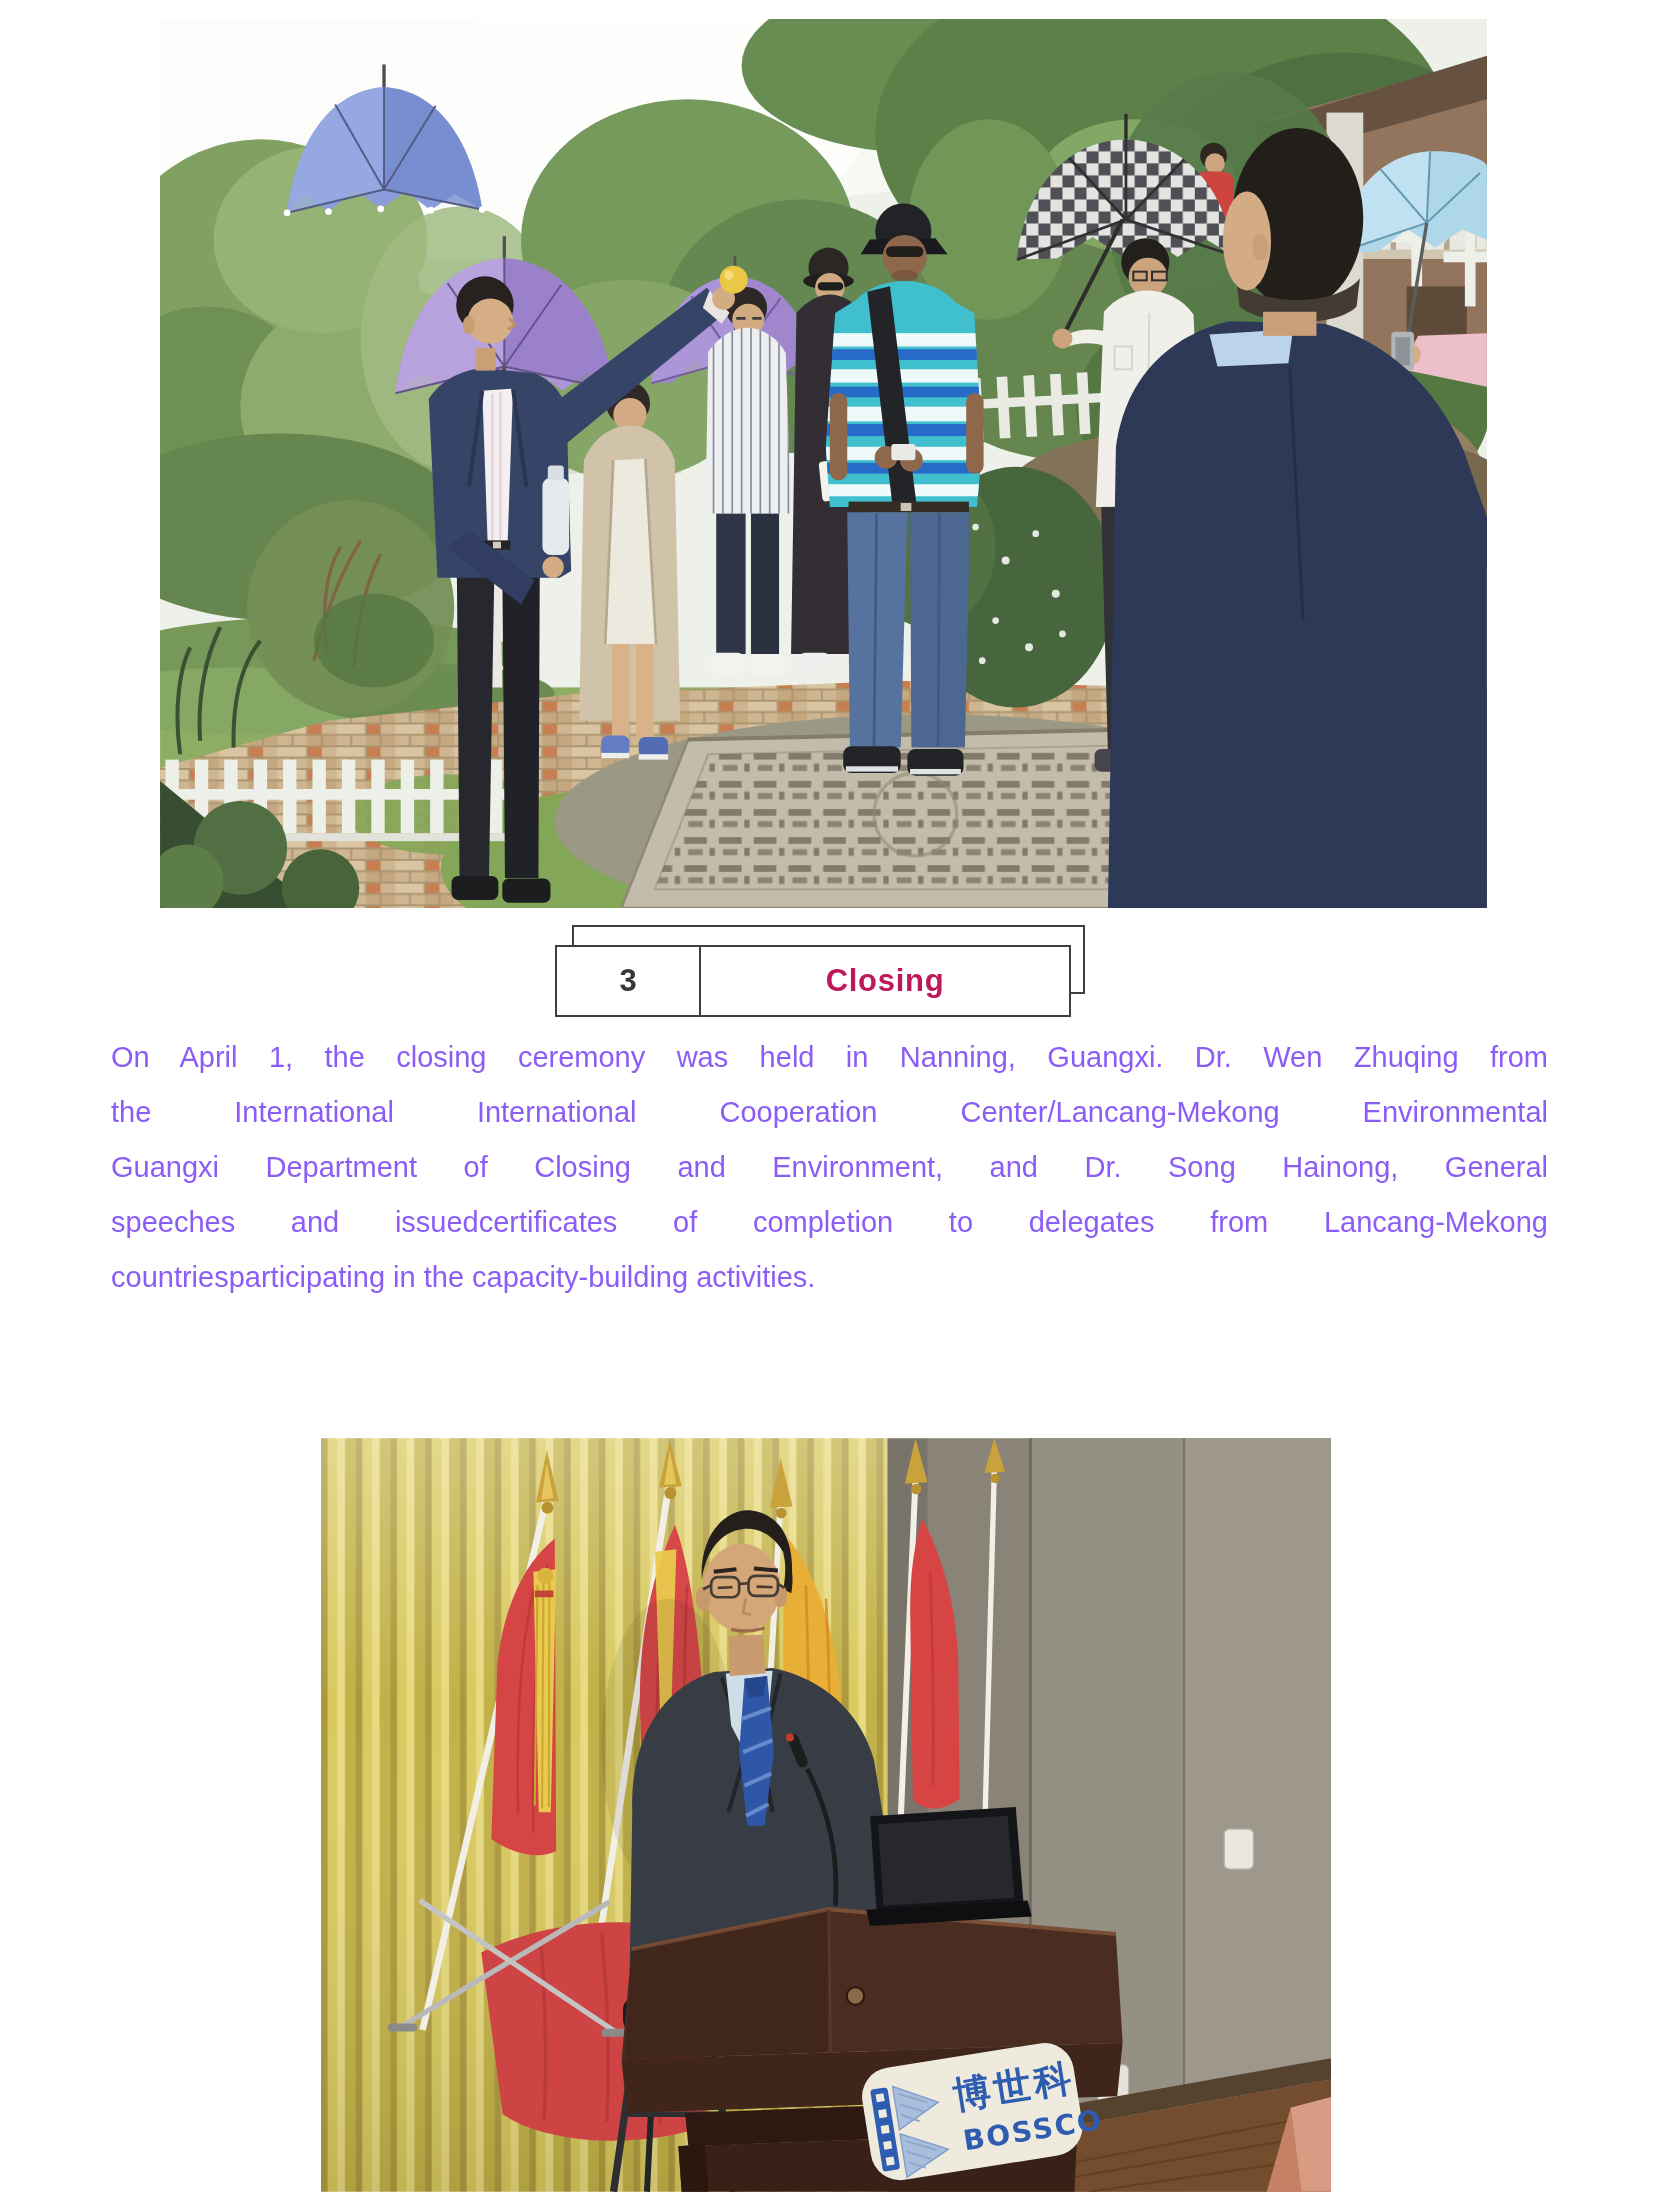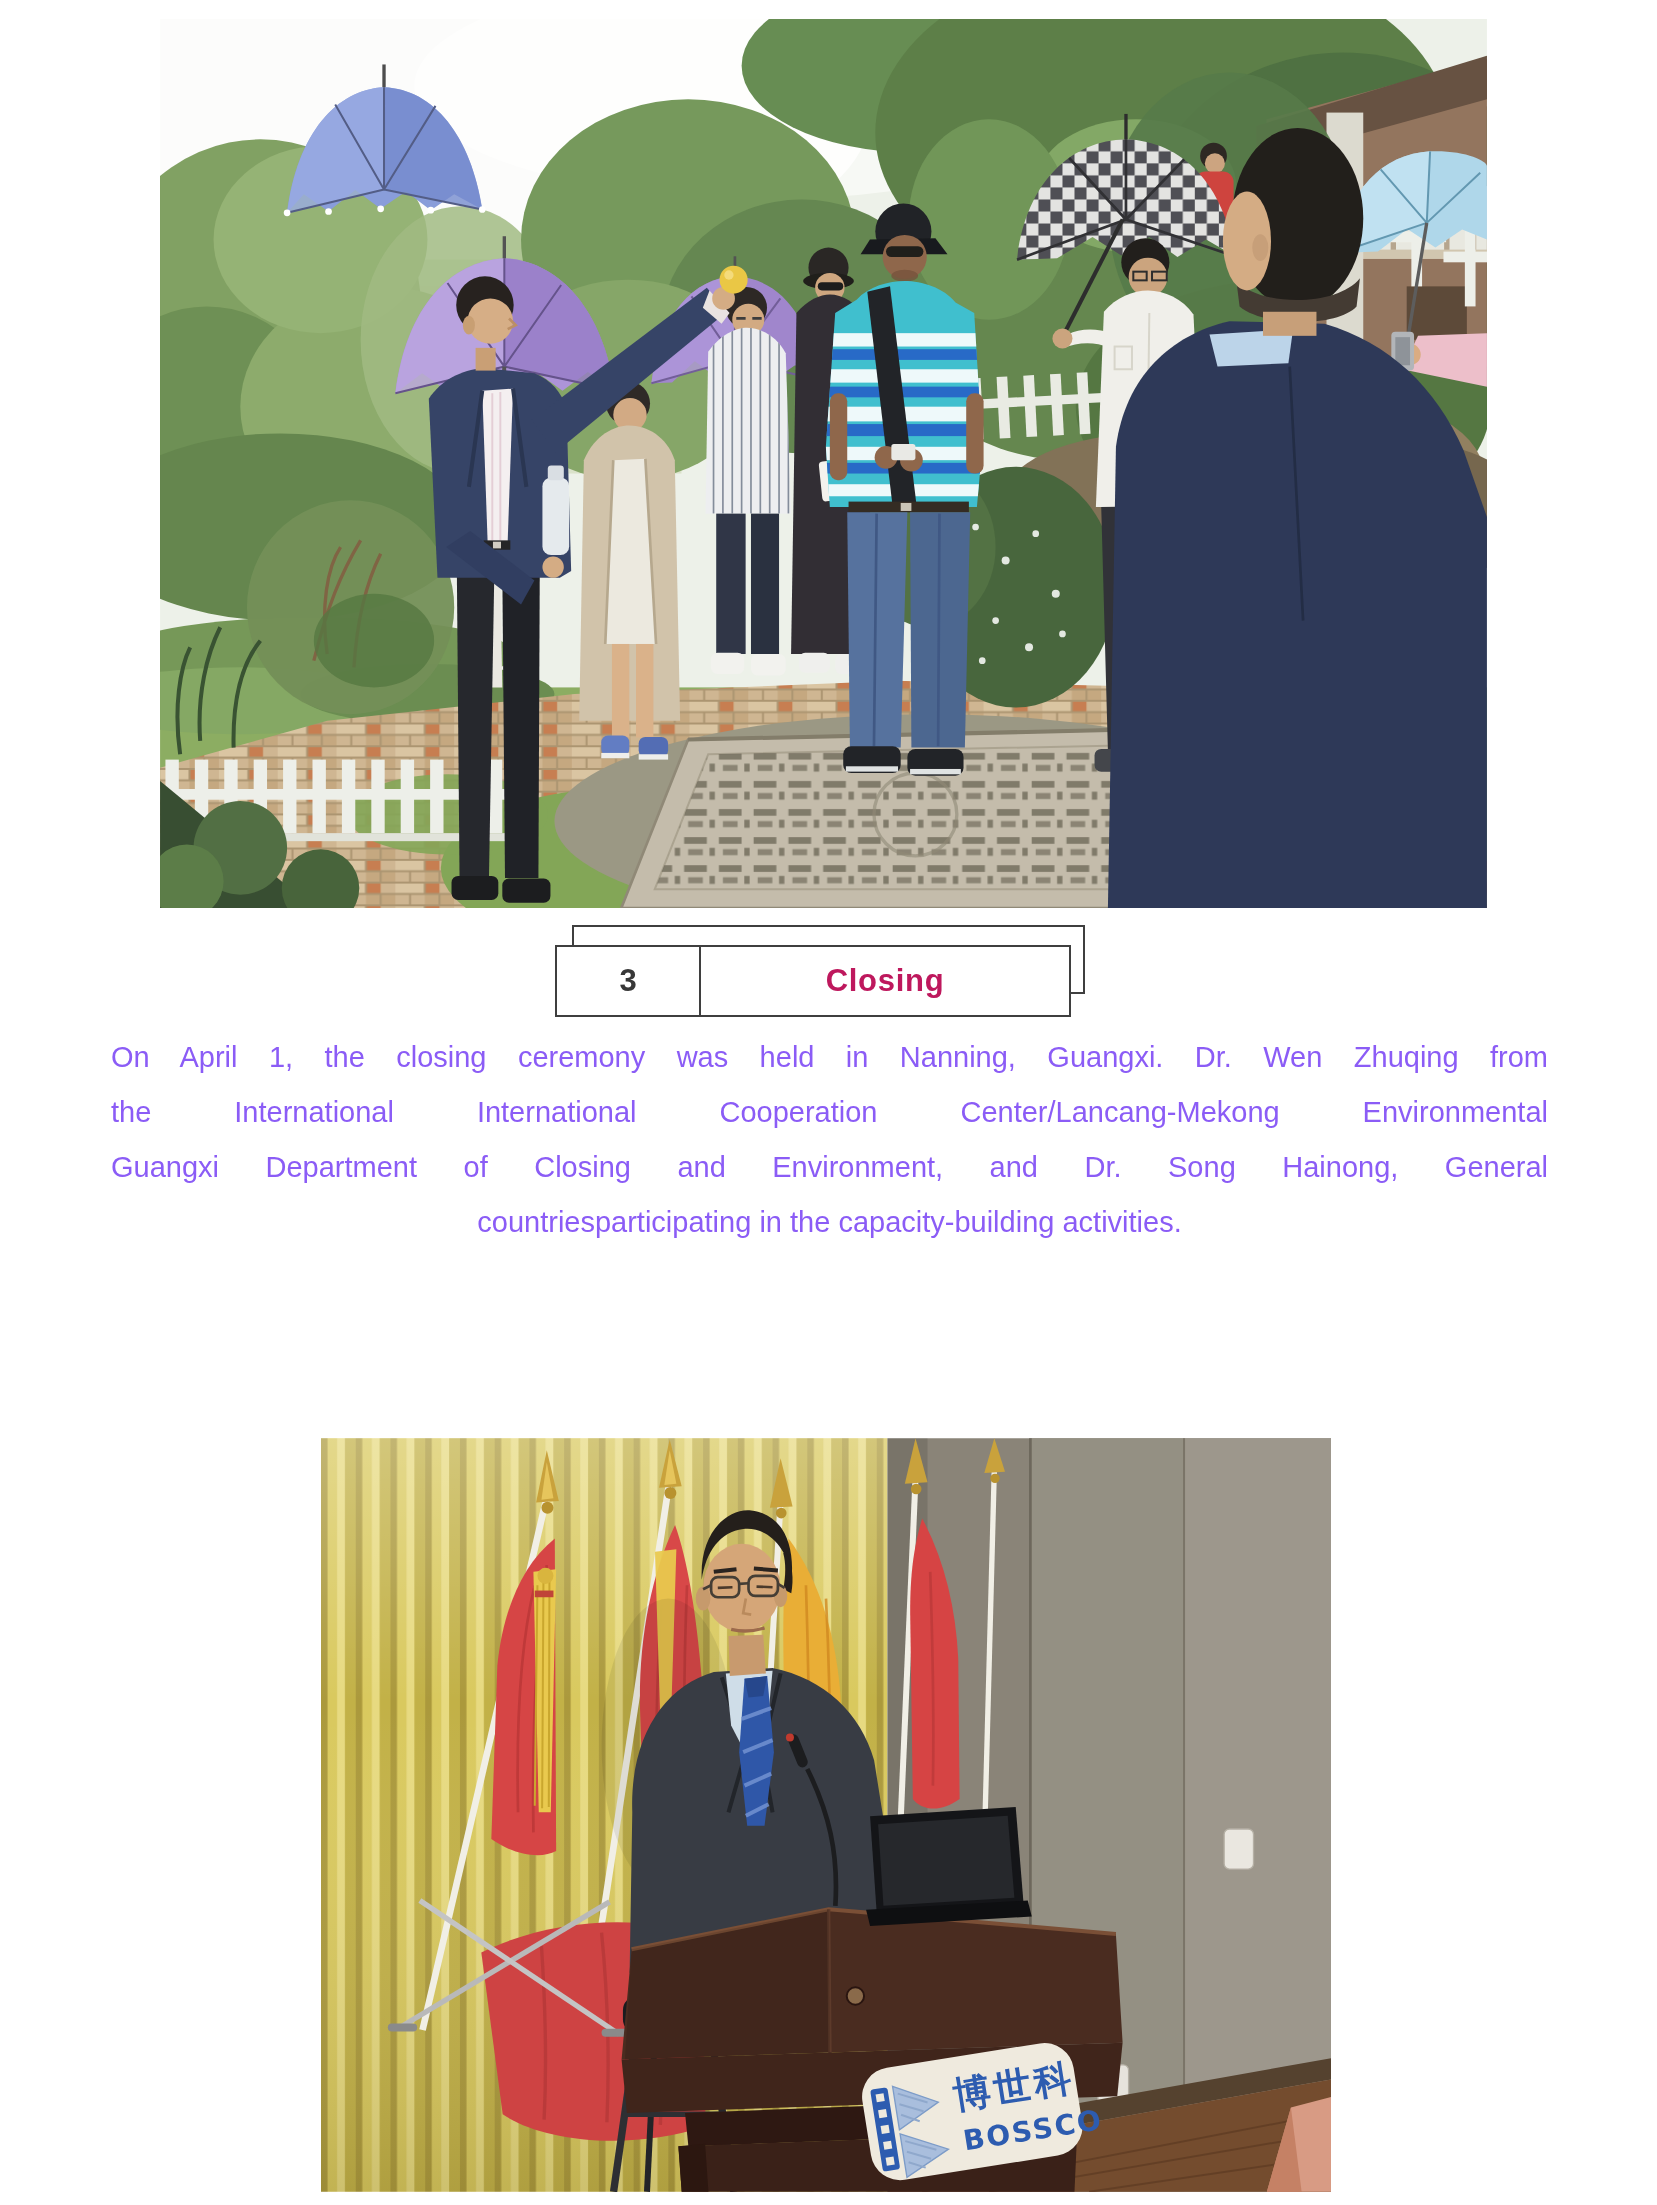--- a/index.html
+++ b/index.html
@@ -13,21 +13,21 @@
             background:#fff;border:2.7px solid #3f3f3f;box-sizing:border-box;}
   .box-front{position:absolute;left:555px;top:945px;width:516px;height:72px;
              background:#fff;border:2.7px solid #3f3f3f;box-sizing:border-box;display:flex;z-index:2;}
   .cell-num{width:142px;border-right:2.7px solid #3f3f3f;display:flex;align-items:center;
             justify-content:center;font-weight:bold;font-size:31px;color:#383838;}
   .cell-title{flex:1;display:flex;align-items:center;justify-content:center;
               font-weight:bold;font-size:31px;color:#be185d;letter-spacing:0.7px;}
   .paragraph{position:absolute;left:111px;top:1030px;width:1437px;color:#8b5cf6;font-size:29px;}
   .jline{height:55px;line-height:55px;overflow:hidden;text-align:justify;}
   .jline::after{content:"";display:inline-block;width:100%;height:0;}
-  .jline:last-child{text-align:center;}
+  .jline:last-child{text-align:left;}
   .jline:last-child::after{content:none;}
 </style>
 </head>
 <body>
 
 <div class="page">
 
   <figure class="photo-top">
   <svg viewBox="0 0 1985 1330" xmlns="http://www.w3.org/2000/svg">
     <defs>
@@ -394,20 +394,21 @@
     <div class="box-front">
       <div class="cell-num">3</div>
       <div class="cell-title">Closing</div>
     </div>
   </div>
 
   <div class="paragraph">
       <div class="jline">On April 1, the closing ceremony was held in Nanning, Guangxi. Dr. Wen Zhuqing from</div>
       <div class="jline">the International International Cooperation Center/Lancang-Mekong Environmental</div>
       <div class="jline">Guangxi Department of Closing and Environment, and Dr. Song Hainong, General</div>
+      <div class="jline">speeches and issuedcertificates of completion to delegates from Lancang-Mekong</div>
       <div class="jline">countriesparticipating in the capacity-building activities.</div>
     </div>
 
   <figure class="photo-bottom">
   <svg viewBox="0 0 1512 1128" xmlns="http://www.w3.org/2000/svg">
     <defs>
       <pattern id="b-pleats" width="52" height="60" patternUnits="userSpaceOnUse">
         <rect width="52" height="60" fill="#cdbb51"></rect>
         <rect width="10" height="60" fill="#ab993c"></rect>
         <rect x="10" width="14" height="60" fill="#d9c95e"></rect>

